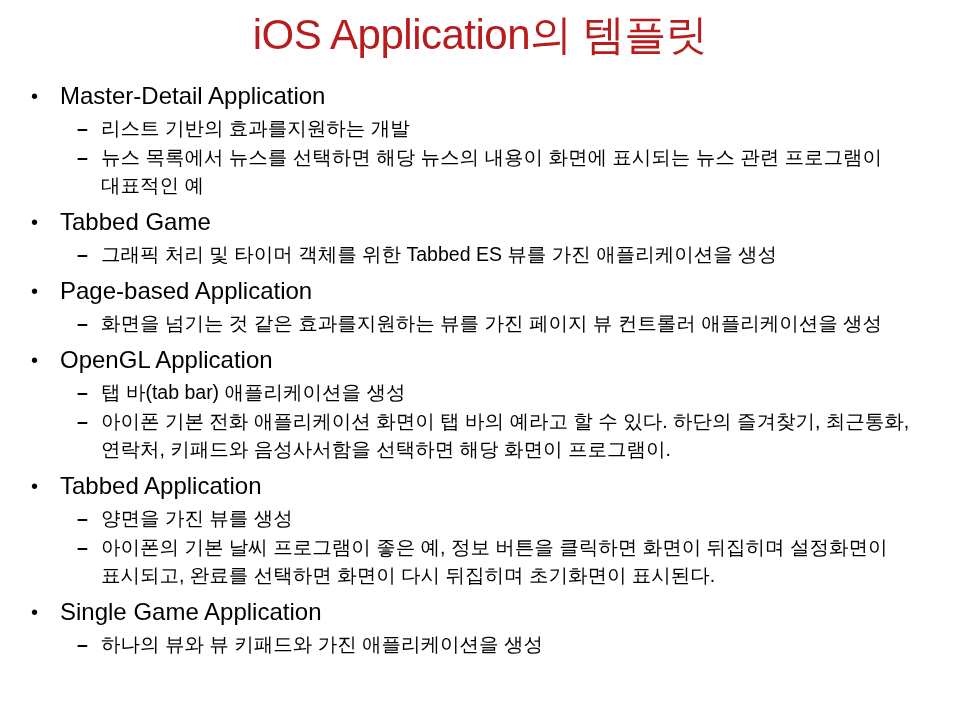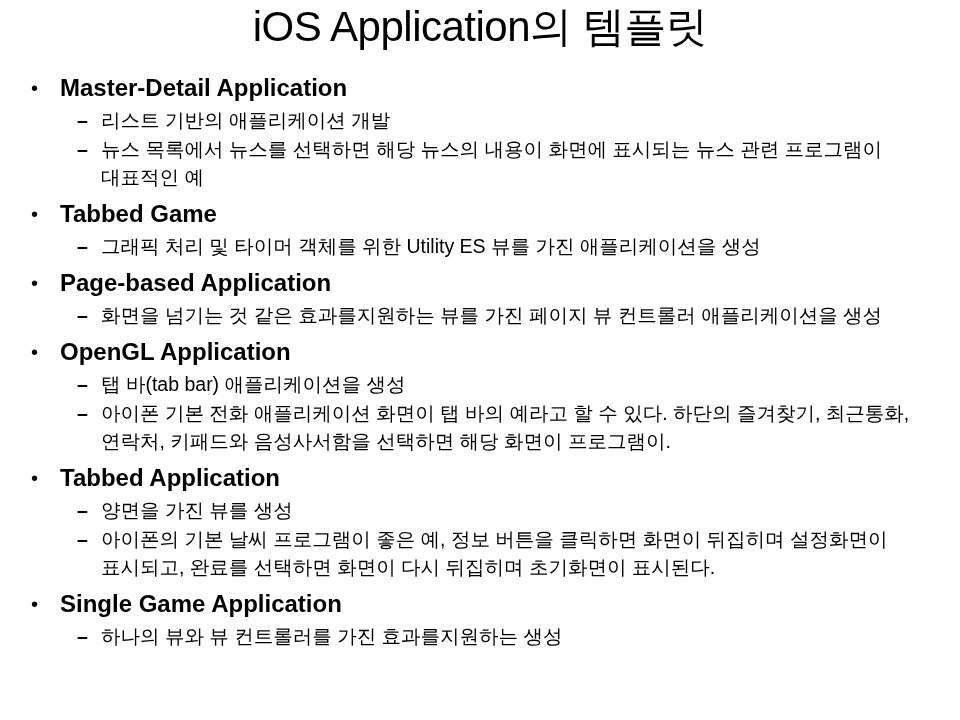--- a/index.html
+++ b/index.html
@@ -12,27 +12,27 @@
     width: 960px;
     height: 720px;
     background: #ffffff;
     color: #000000;
     font-family: "Liberation Sans", "DejaVu Sans", sans-serif;
     overflow: hidden;
     box-sizing: border-box;
   }
   .slide-title {
     margin: 0;
-    padding-top: 0;
+    padding-top: 8px;
     text-align: center;
     font-size: 42px;
     font-weight: 400;
     line-height: 54px;
     letter-spacing: -0.5px;
-    color: #000000;
+    color: #b91c1c;
   }
   .bullet-list {
     margin-top: 17px;
     padding: 0 22px 0 28px;
   }
   .bullet-item {
     margin-top: 6px;
   }
   .bullet-head {
     display: flex;
@@ -43,21 +43,20 @@
   }
   .bullet-marker {
     flex: 0 0 32px;
     padding-left: 3px;
     box-sizing: border-box;
     font-size: 20px;
     line-height: 34px;
   }
   .bullet-label {
     flex: 1 1 auto;
-    font-weight: bold;
   }
   .sub-list {
     margin: 0;
   }
   .sub-item {
     display: flex;
     align-items: flex-start;
     padding-left: 49px;
     font-size: 19.5px;
     line-height: 28px;
@@ -82,39 +81,39 @@
 
   <div class="bullet-list">
   <div class="bullet-item">
     <div class="bullet-head">
       <span class="bullet-marker">•</span>
       <span class="bullet-label">Master-Detail Application</span>
     </div>
     <div class="sub-list">
   <div class="sub-item">
     <span class="sub-marker">–</span>
-    <span class="sub-text">리스트 기반의 애플리케이션 개발</span>
+    <span class="sub-text">리스트 기반의 효과를지원하는 개발</span>
   </div>
 
   <div class="sub-item">
     <span class="sub-marker">–</span>
     <span class="sub-text">뉴스 목록에서 뉴스를 선택하면 해당 뉴스의 내용이 화면에 표시되는 뉴스 관련 프로그램이 대표적인 예</span>
   </div>
 </div>
   </div>
 
   <div class="bullet-item">
     <div class="bullet-head">
       <span class="bullet-marker">•</span>
       <span class="bullet-label">Tabbed Game</span>
     </div>
     <div class="sub-list">
   <div class="sub-item">
     <span class="sub-marker">–</span>
-    <span class="sub-text">그래픽 처리 및 타이머 객체를 위한 Utility ES 뷰를 가진 애플리케이션을 생성</span>
+    <span class="sub-text">그래픽 처리 및 타이머 객체를 위한 Tabbed ES 뷰를 가진 애플리케이션을 생성</span>
   </div>
 </div>
   </div>
 
   <div class="bullet-item">
     <div class="bullet-head">
       <span class="bullet-marker">•</span>
       <span class="bullet-label">Page-based Application</span>
     </div>
     <div class="sub-list">
@@ -162,18 +161,18 @@
   </div>
 
   <div class="bullet-item">
     <div class="bullet-head">
       <span class="bullet-marker">•</span>
       <span class="bullet-label">Single Game Application</span>
     </div>
     <div class="sub-list">
   <div class="sub-item">
     <span class="sub-marker">–</span>
-    <span class="sub-text">하나의 뷰와 뷰 컨트롤러를 가진 효과를지원하는 생성</span>
+    <span class="sub-text">하나의 뷰와 뷰 키패드와 가진 애플리케이션을 생성</span>
   </div>
 </div>
   </div>
 </div>
 </div>
 
 </body></html>

